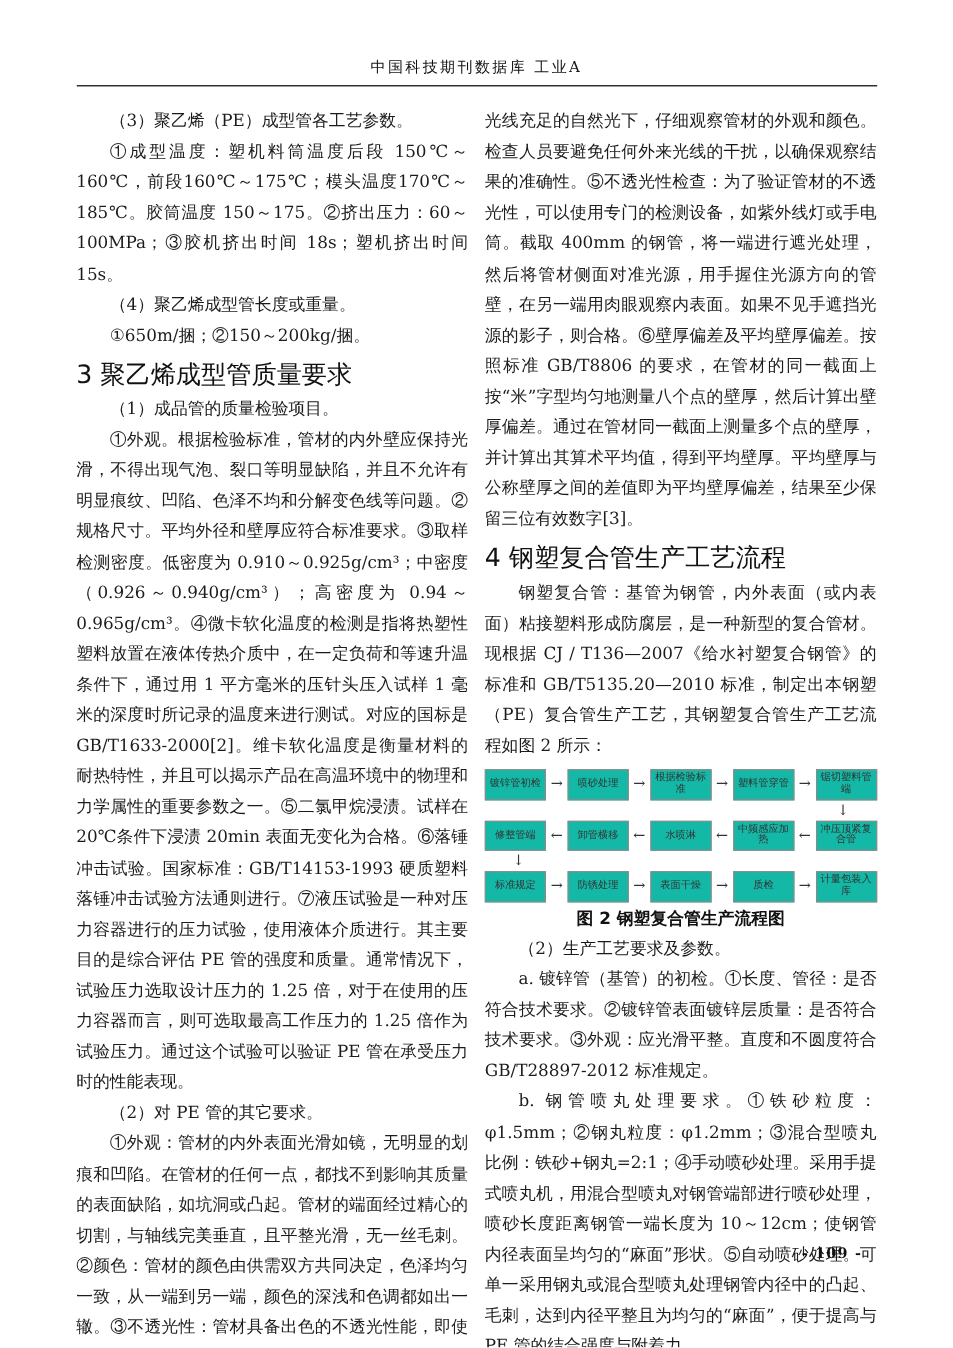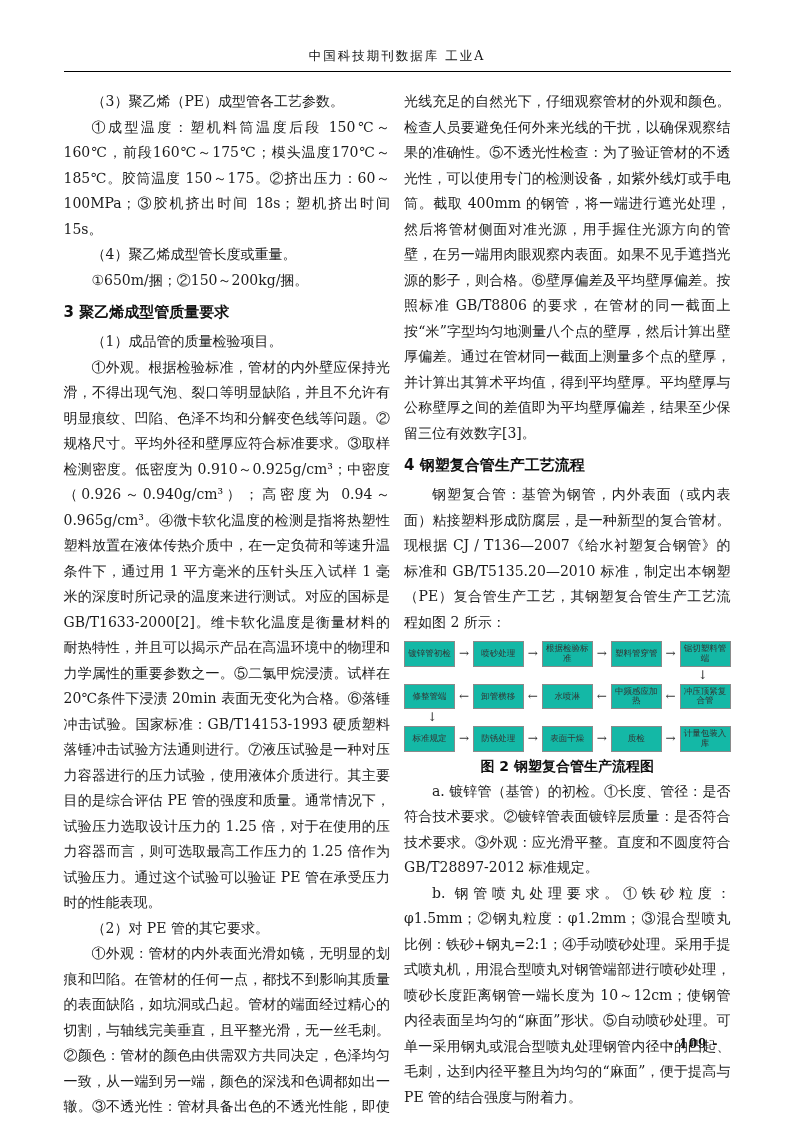--- a/index.html
+++ b/index.html
@@ -15,21 +15,21 @@
   .journal-title{font-size:12.5px;letter-spacing:2px;color:#111;}
   .columns{
     display:grid;grid-template-columns:1fr 1fr;column-gap:14px;
     margin:17px 62px 0 62px;
   }
   .col{font-size:14px;line-height:25.5px;text-align:justify;}
   .col p{margin:0;text-indent:2em;}
   .col p.no-indent{text-indent:0;}
   .sec-heading{
     font-family:"DejaVu Sans","Liberation Sans",sans-serif;
-    font-size:15px;font-weight:bold;line-height:24px;
+    font-size:21px;font-weight:normal;line-height:24px;
     margin:7px 0 5px 0;color:#111;text-indent:0;
   }
   
   .flowchart{margin:6px 0 0 0;}
   .fc-row{display:flex;align-items:stretch;}
   .fc-box{
     flex:1;border:1px solid #8a8a8a;min-height:23px;box-sizing:border-box;
     display:flex;align-items:center;justify-content:center;
     font-family:"DejaVu Sans","Liberation Sans",sans-serif;
     font-size:8.5px;line-height:1.1;color:#333;background:#14b8a6;
@@ -117,20 +117,21 @@
           <span class="fc-arrow">→</span>
           <div class="fc-box">表面干燥</div>
           <span class="fc-arrow">→</span>
           <div class="fc-box">质检</div>
           <span class="fc-arrow">→</span>
           <div class="fc-box">计量包装入库</div>
         </div>
         <div class="fc-caption">图 2  钢塑复合管生产流程图</div>
       </div>
 
+      <p>（2）生产工艺要求及参数。</p>
       <p>a. 镀锌管（基管）的初检。①长度、管径：是否符合技术要求。②镀锌管表面镀锌层质量：是否符合技术要求。③外观：应光滑平整。直度和不圆度符合 GB/T28897-2012 标准规定。</p>
       <p>b. 钢管喷丸处理要求。①铁砂粒度：φ1.5mm；②钢丸粒度：φ1.2mm；③混合型喷丸比例：铁砂+钢丸=2:1；④手动喷砂处理。采用手提式喷丸机，用混合型喷丸对钢管端部进行喷砂处理，喷砂长度距离钢管一端长度为 10～12cm；使钢管内径表面呈均匀的“麻面”形状。⑤自动喷砂处理。可单一采用钢丸或混合型喷丸处理钢管内径中的凸起、毛刺，达到内径平整且为均匀的“麻面”，便于提高与 PE 管的结合强度与附着力。</p>
     </div>
 
   </div>
 
   <div class="page-num">- 109 -</div>
 
 </div>
 

